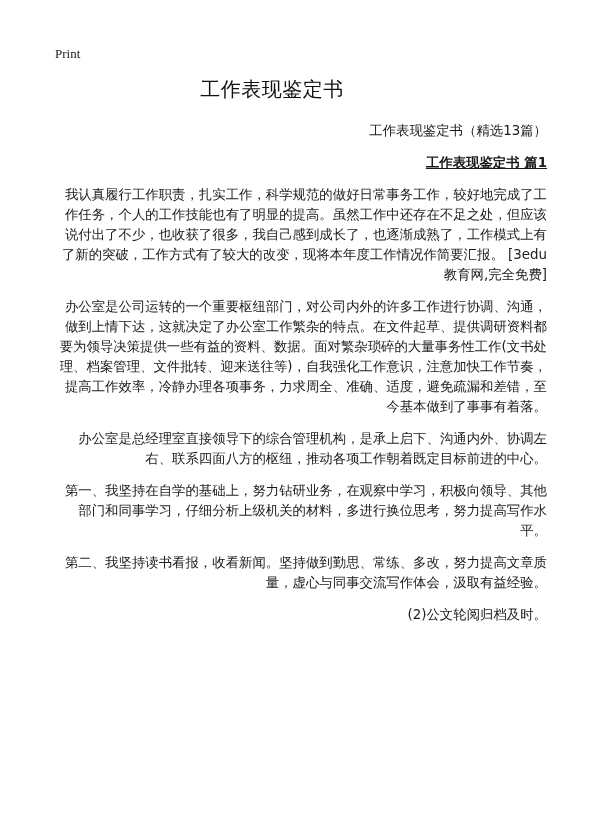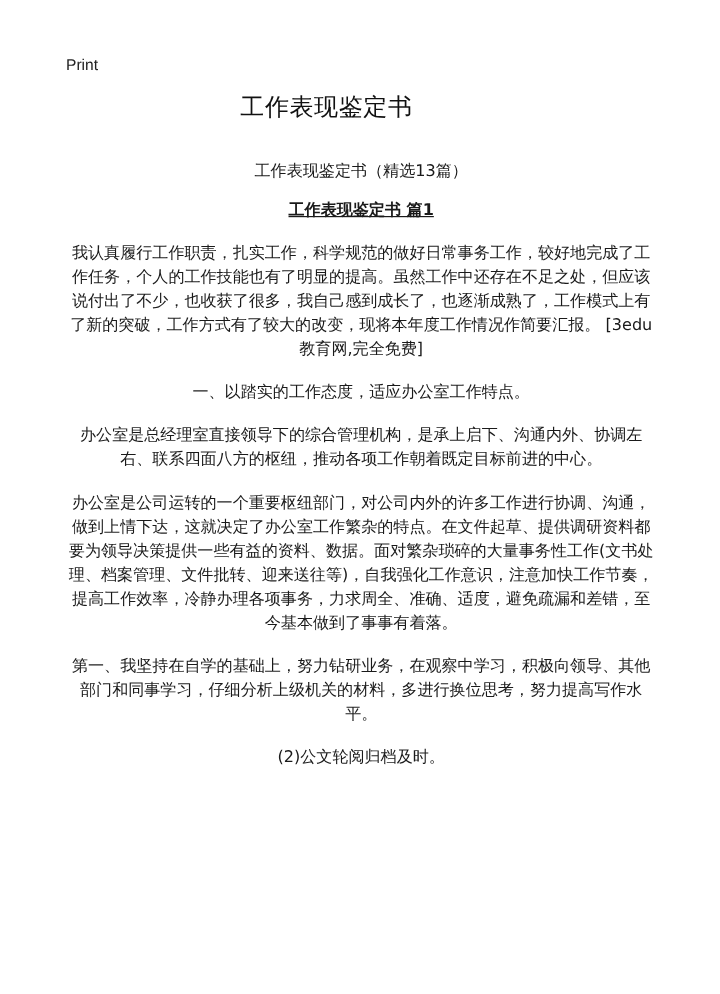--- a/index.html
+++ b/index.html
@@ -17,21 +17,21 @@
     .page {
       position: absolute;
       left: 55px;
       top: 0;
       width: 492px;
     }
     .print-label {
       position: absolute;
       left: 0;
       top: 46px;
-      font-family: Liberation Sans, sans-serif;
+      font-family: Liberation Serif, serif;
       font-size: 13px;
       color: #222;
       letter-spacing: 0;
     }
     .doc-title {
       position: absolute;
       left: -55px;
       width: 544px;
       top: 76px;
       text-align: center;
@@ -46,24 +46,24 @@
       position: absolute;
       left: 0;
       top: 118px;
       width: 492px;
       font-family: "DejaVu Sans", "Liberation Sans", sans-serif;
       font-size: 13.4px;
       line-height: 20px;
       color: #1a1a1a;
     }
     .content p {
-      margin: 16px 0 12px 0;
+      margin: 3px 0 12px 0;
       padding: 0;
       word-break: break-all;
-      text-align: center;
+      text-align: right;
     }
     .subtitle {
       margin-bottom: 12px !important;
     }
     .section-heading {
       font-weight: bold;
       margin-top: 2px !important;
       margin-bottom: 12px !important;
       text-decoration: underline;
     }
@@ -73,19 +73,19 @@
 
 <div class="page">
   <div class="print-label">Print</div>
 
   <h1 class="doc-title">工作表现鉴定书</h1>
 
   <div class="content">
     <p class="subtitle">工作表现鉴定书（精选13篇）</p>
     <p class="section-heading">工作表现鉴定书 篇1</p>
     <p>我认真履行工作职责，扎实工作，科学规范的做好日常事务工作，较好地完成了工作任务，个人的工作技能也有了明显的提高。虽然工作中还存在不足之处，但应该说付出了不少，也收获了很多，我自己感到成长了，也逐渐成熟了，工作模式上有了新的突破，工作方式有了较大的改变，现将本年度工作情况作简要汇报。 [3edu教育网,完全免费]</p>
-    <p>一、以踏实的工作态度，适应办公室工作特点。</p>
+    <p>办公室是公司运转的一个重要枢纽部门，对公司内外的许多工作进行协调、沟通，做到上情下达，这就决定了办公室工作繁杂的特点。在文件起草、提供调研资料都要为领导决策提供一些有益的资料、数据。面对繁杂琐碎的大量事务性工作(文书处理、档案管理、文件批转、迎来送往等)，自我强化工作意识，注意加快工作节奏，提高工作效率，冷静办理各项事务，力求周全、准确、适度，避免疏漏和差错，至今基本做到了事事有着落。</p>
     <p>办公室是总经理室直接领导下的综合管理机构，是承上启下、沟通内外、协调左右、联系四面八方的枢纽，推动各项工作朝着既定目标前进的中心。</p>
-    <p>办公室是公司运转的一个重要枢纽部门，对公司内外的许多工作进行协调、沟通，做到上情下达，这就决定了办公室工作繁杂的特点。在文件起草、提供调研资料都要为领导决策提供一些有益的资料、数据。面对繁杂琐碎的大量事务性工作(文书处理、档案管理、文件批转、迎来送往等)，自我强化工作意识，注意加快工作节奏，提高工作效率，冷静办理各项事务，力求周全、准确、适度，避免疏漏和差错，至今基本做到了事事有着落。</p>
     <p>第一、我坚持在自学的基础上，努力钻研业务，在观察中学习，积极向领导、其他部门和同事学习，仔细分析上级机关的材料，多进行换位思考，努力提高写作水平。</p>
+    <p>第二、我坚持读书看报，收看新闻。坚持做到勤思、常练、多改，努力提高文章质量，虚心与同事交流写作体会，汲取有益经验。</p>
     <p>(2)公文轮阅归档及时。</p>
   </div>
 </div>
 
 </body></html>

